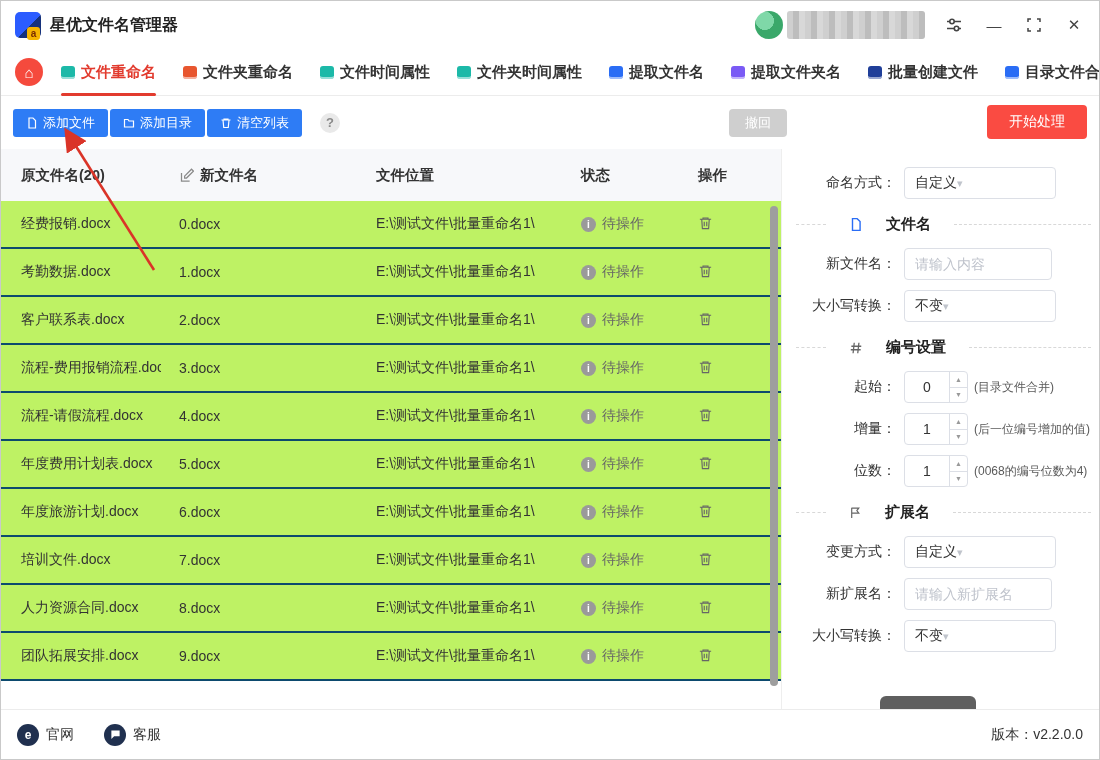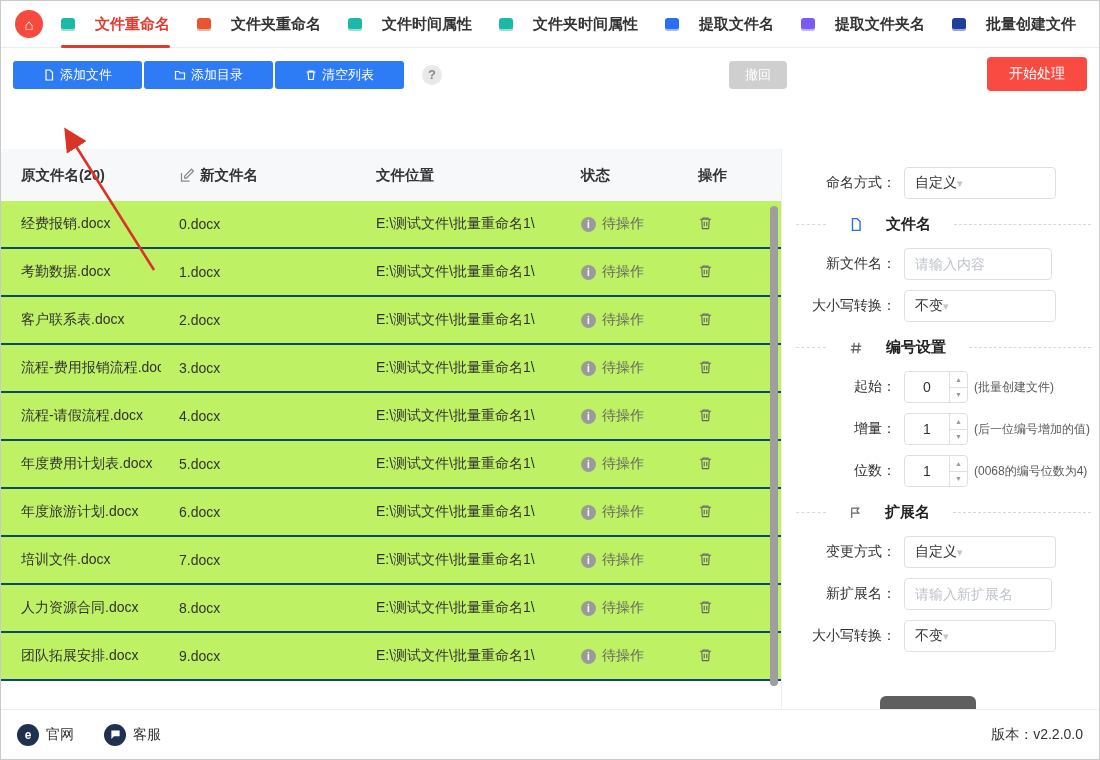--- a/index.html
+++ b/index.html
@@ -17,29 +17,29 @@
   .avatar { width:28px; height:28px; border-radius:50%; background:radial-gradient(circle at 35% 35%, #7fd8a8 0 35%, #3aa86a 36%); }
   .mosaic { width:138px; height:28px; border-radius:3px;
     background-image:repeating-linear-gradient(90deg,#cfcfcf 0 6px,#bdbdbd 6px 12px,#d8d8d8 12px 18px),
                      repeating-linear-gradient(0deg,rgba(255,255,255,.35) 0 5px,rgba(0,0,0,.10) 5px 10px); }
   .tbtn { width:22px; height:22px; display:flex; align-items:center; justify-content:center; color:#444; font-size:15px; cursor:pointer; }
 
   
   .tabbar { height:47px; display:flex; align-items:center; padding:0 14px; border-bottom:1px solid #ececec; }
   .home { width:28px; height:28px; border-radius:50%; background:#f54a3d; color:#fff; display:flex; align-items:center; justify-content:center; font-size:15px; cursor:pointer; flex:0 0 auto; }
   .tabs { display:flex; align-items:stretch; margin-left:18px; gap:27px; height:47px; }
-  .tab { display:flex; align-items:center; gap:20px; font-size:15px; font-weight:bold; color:#333; cursor:pointer; position:relative; white-space:nowrap; }
+  .tab { display:flex; align-items:center; gap:6px; font-size:15px; font-weight:bold; color:#333; cursor:pointer; position:relative; white-space:nowrap; }
   .tab.active { color:#e23b2e; }
   .tab.active::after { content:""; position:absolute; left:0; right:0; bottom:0; height:3px; border-radius:2px; background:#e23b2e; }
   .tab-ic { width:14px; height:13px; border-radius:3px; display:inline-block; box-shadow:inset 0 -3px 0 -1px rgba(255,255,255,.55); }
 
   
   .toolbar { position:relative; height:53px; display:flex; align-items:center; padding:0 12px; }
   .btn { border:none; cursor:pointer; font-family:inherit; }
-  .blue { height:28px; padding:0 30px; background:#2e7cf5; color:#fff; font-size:13px; display:flex; align-items:center; gap:5px; border-radius:3px; margin-right:2px; }
+  .blue { height:28px; padding:0 13px; background:#2e7cf5; color:#fff; font-size:13px; display:flex; align-items:center; gap:5px; border-radius:3px; margin-right:2px; }
   .help { width:20px; height:20px; border-radius:50%; background:#e9e9e9; color:#8a8a8a; font-weight:bold; font-size:13px; display:flex; align-items:center; justify-content:center; margin-left:16px; cursor:pointer; }
   .undo { position:absolute; left:728px; top:13px; height:28px; padding:0 16px; background:#cfcfcf; color:#fff; font-size:13px; border-radius:4px; }
   .start { position:absolute; right:12px; top:9px; height:34px; padding:0 22px; background:#fa4b42; color:#fff; font-size:14px; border-radius:4px; }
 
   
   .content { position:absolute; top:148px; left:0; right:0; bottom:50px; display:flex; }
   .table-area { position:relative; width:780px; flex:0 0 auto; }
   .thead, .trow { display:grid; grid-template-columns:160px 197px 205px 117px 91px; align-items:center; }
   .thead { height:52px; background:#f7f8fa; font-weight:bold; font-size:14.5px; color:#333; }
   .th, .td { padding-left:18px; overflow:hidden; white-space:nowrap; }
@@ -78,20 +78,44 @@
   .version { margin-left:auto; font-size:14px; color:#333; }
 
   
   .arrow-overlay { position:absolute; inset:0; width:1100px; height:760px; pointer-events:none; z-index:60; }
 </style>
 </head>
 <body>
 
 <div class="window">
 
+  <div class="titlebar">
+    <div class="logo"></div>
+    <div class="title">星优文件名管理器</div>
+    <div class="tb-right">
+      <div class="userchip">
+        <div class="avatar"></div>
+        <div class="mosaic"></div>
+      </div>
+      <span class="tbtn">
+        <svg width="18" height="18" viewBox="0 0 18 18" fill="none" stroke="#444" stroke-width="1.6">
+          <path d="M2 5.5h14M2 12.5h14"></path>
+            <circle cx="7" cy="5.5" r="2.2" fill="#fff"></circle>
+            <circle cx="11.5" cy="12.5" r="2.2" fill="#fff"></circle>
+        </svg>
+      </span>
+      <span class="tbtn">—</span>
+      <span class="tbtn">
+        <svg width="14" height="14" viewBox="0 0 14 14" fill="none" stroke="#444" stroke-width="1.5">
+          <path d="M1 4V1h3M10 1h3v3M13 10v3h-3M4 13H1v-3"></path>
+        </svg>
+      </span>
+      <span class="tbtn">✕</span>
+    </div>
+  </div>
 
   <div class="tabbar">
     <div class="home">⌂</div>
     <div class="tabs">
       <div class="tab active">
           <span class="tab-ic" style="background: rgb(28, 185, 168);"></span>
           <span>文件重命名</span>
         </div>
         <div class="tab">
           <span class="tab-ic" style="background: rgb(232, 86, 47);"></span>
@@ -366,21 +390,21 @@
 
       <div class="frow">
         <span class="flabel">起始：</span>
         <div class="stepper">
           <span class="val">0</span>
           <span class="arrows">
               <span>▲</span>
               <span>▼</span>
             </span>
         </div>
-        <span class="hint">(批量创建文件)</span>
+        <span class="hint">(目录文件合并)</span>
       </div>
       <div class="frow">
         <span class="flabel">增量：</span>
         <div class="stepper">
           <span class="val">1</span>
           <span class="arrows">
               <span>▲</span>
               <span>▼</span>
             </span>
         </div>

